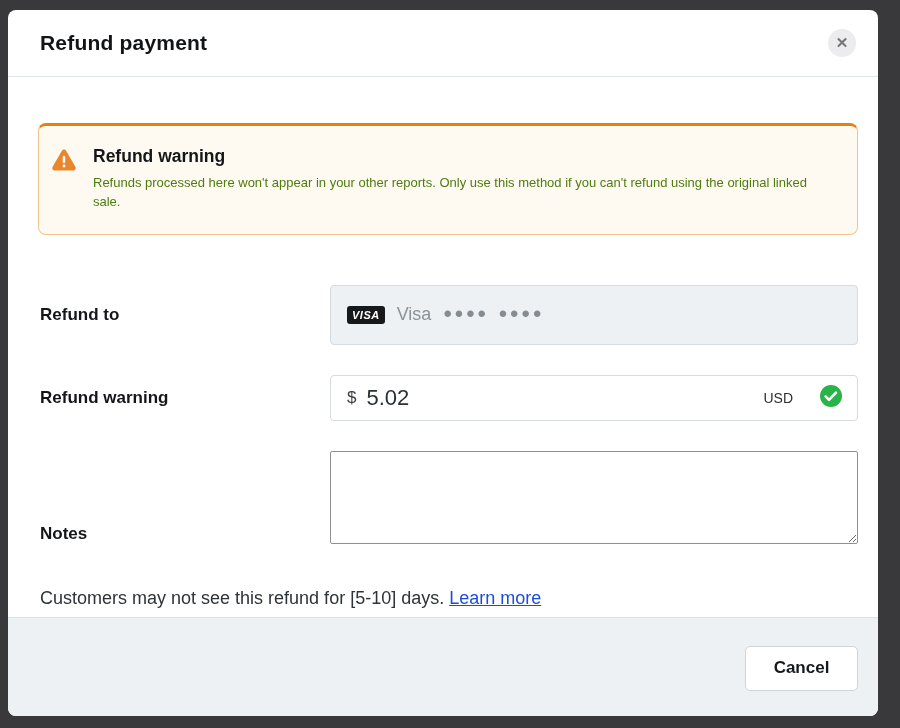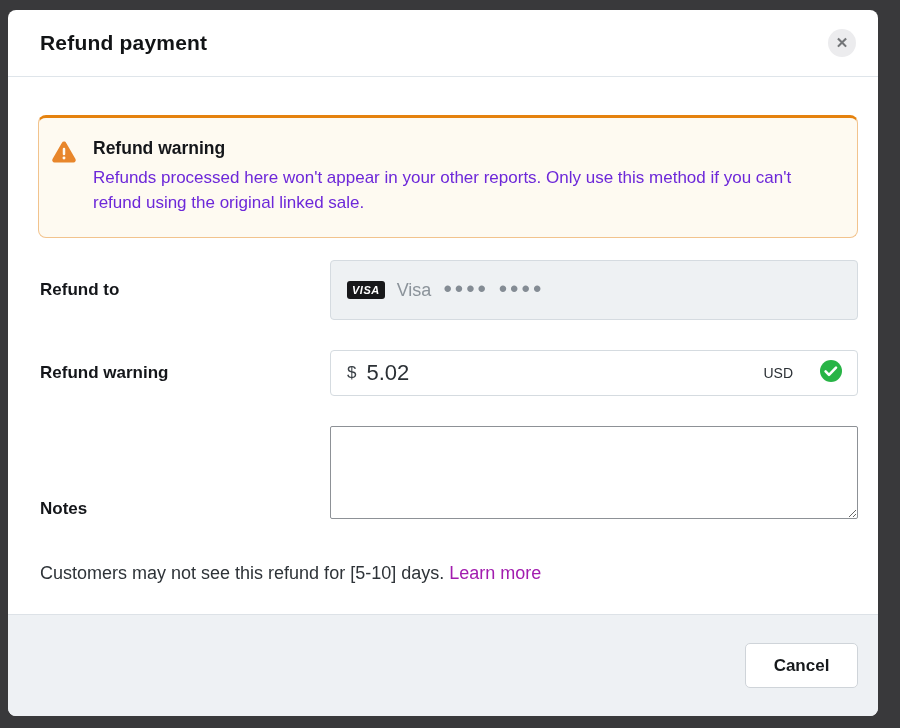--- a/index.html
+++ b/index.html
@@ -12,20 +12,21 @@
   }
   .modal {
     position: absolute;
     left: 8px; top: 10px;
     width: 870px; height: 706px;
     background: #ffffff;
     border-radius: 8px;
     display: flex;
     flex-direction: column;
     overflow: hidden;
+    gap: 8px;
   }
   
   .modal-header {
     flex: 0 0 67px;
     display: flex;
     align-items: center;
     justify-content: space-between;
     padding: 0 22px 0 32px;
     border-bottom: 1px solid #dfe5ea;
   }
@@ -62,31 +63,31 @@
     gap: 16px;
   }
   .warning-icon { flex: 0 0 26px; padding-top: 1px; }
   .warning-title {
     font-size: 17.5px;
     font-weight: bold;
     color: #14161a;
     margin-bottom: 7px;
   }
   .warning-text {
-    font-size: 17px;
-    color: #6d28d9;
+    font-size: 13px;
+    color: #4d7c0f;
     line-height: 1.45;
     max-width: 730px;
   }
   .form-row {
     display: flex;
     align-items: center;
     margin-top: 30px;
   }
-  .form-row.first { margin-top: 22px; }
+  .form-row.first { margin-top: 50px; }
   .form-row.top-align { align-items: flex-end; }
   .form-label {
     flex: 0 0 292px;
     font-size: 17px;
     font-weight: bold;
     color: #14161a;
     padding-left: 2px;
   }
   .form-row.top-align .form-label { padding-top: 10px; }
   .field { flex: 1 1 auto; }
@@ -158,21 +159,22 @@
     outline: none;
     display: block;
   }
   .refund-note {
     margin-top: 44px;
     padding-left: 2px;
     font-size: 18px;
     color: #2e3338;
   }
   .learn-more-link {
-    color: #a21caf;
+    color: #1d4ed8;
+    text-decoration: underline;
     cursor: pointer;
   }
   
   .modal-footer {
     flex: 0 0 102px;
     background: #eef1f4;
     border-top: 1px solid #dde2e7;
     display: flex;
     align-items: center;
     justify-content: flex-end;

